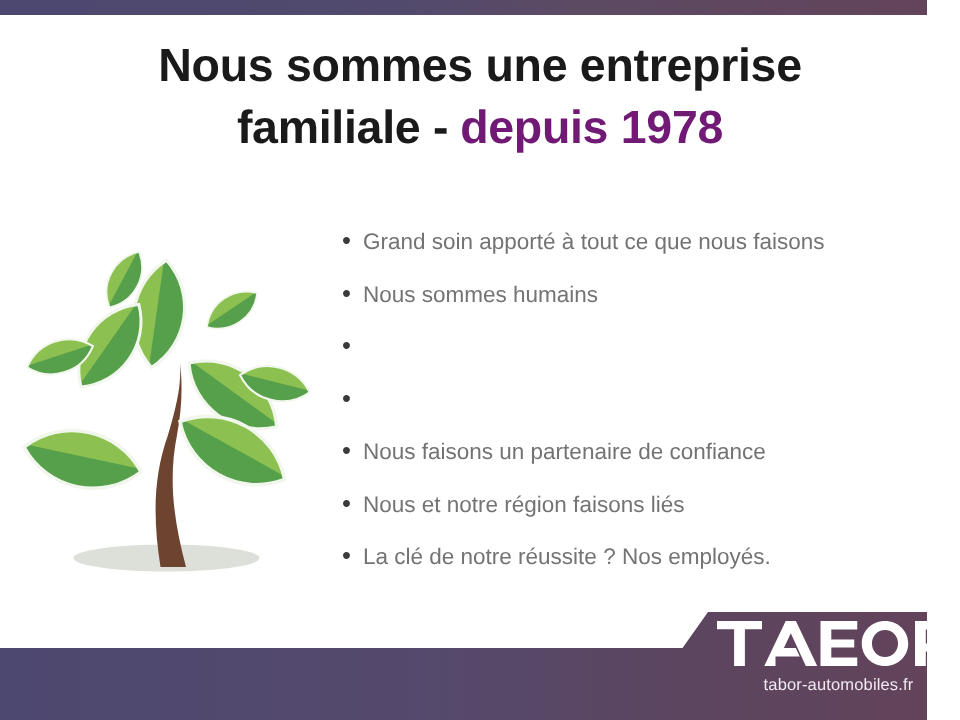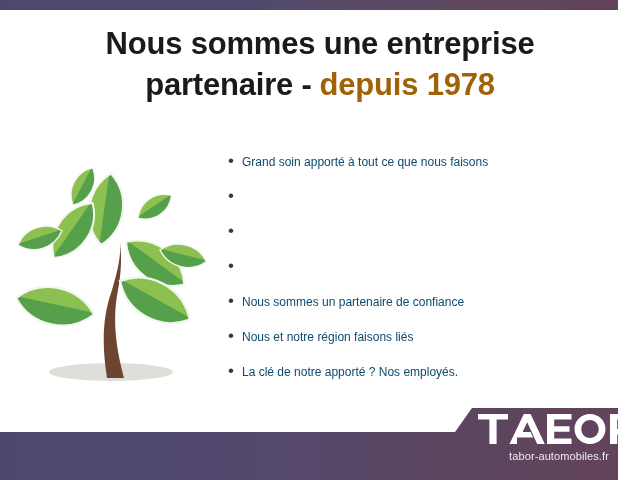--- a/index.html
+++ b/index.html
@@ -34,21 +34,21 @@
     top: 24px;
     width: 640px;
     text-align: center;
     font-size: 31px;
     font-weight: bold;
     line-height: 1.32;
     letter-spacing: -0.2px;
     color: #1a1a1a;
   }
   .headline .accent {
-    color: #a16207;
+    color: #701a75;
   }
   .headline .sep {
     display: inline-block;
     width: 8px;
   }
 
   
   .bullets {
     position: absolute;
     left: 228px;
@@ -61,22 +61,22 @@
     height: 35px;
   }
   .bullet-dot {
     width: 14px;
     flex: 0 0 14px;
     color: #3a3a3a;
     font-size: 17px;
     line-height: 1;
   }
   .bullet-text {
-    color: #0c4a6e;
-    font-size: 12px;
+    color: #737373;
+    font-size: 15px;
     line-height: 1;
     white-space: nowrap;
   }
 
   
   .tree {
     position: absolute;
     left: 8px;
     top: 150px;
     width: 212px;
@@ -113,21 +113,21 @@
 </head>
 <body>
 
 <div id="slide">
 
   <div class="top-bar"></div>
 
   <div class="headline">
     <div>Nous sommes une entreprise</div>
     <div>
-      <span>partenaire -</span><span class="sep"></span><span class="accent">depuis 1978</span>
+      <span>familiale -</span><span class="sep"></span><span class="accent">depuis 1978</span>
     </div>
   </div>
 
   <svg class="tree" viewBox="0 0 212 242">
     <defs>
 
       <clipPath id="leafClip">
         <path d="M0,0 C22,-26 62,-26 84,0 C62,26 22,26 0,0 Z"></path>
       </clipPath>
       <g id="leafShape">
@@ -181,38 +181,39 @@
     </g>
   </svg>
 
   <div class="bullets">
     <div class="bullet-row">
       <span class="bullet-dot">•</span>
       <span class="bullet-text">Grand soin apporté à tout ce que nous faisons</span>
     </div>
     <div class="bullet-row">
       <span class="bullet-dot">•</span>
-    </div>
-    <div class="bullet-row">
-      <span class="bullet-dot">•</span>
-    </div>
-    <div class="bullet-row">
-      <span class="bullet-dot">•</span>
-    </div>
-    <div class="bullet-row">
-      <span class="bullet-dot">•</span>
-      <span class="bullet-text">Nous sommes un partenaire de confiance</span>
+      <span class="bullet-text">Nous sommes humains</span>
+    </div>
+    <div class="bullet-row">
+      <span class="bullet-dot">•</span>
+    </div>
+    <div class="bullet-row">
+      <span class="bullet-dot">•</span>
+    </div>
+    <div class="bullet-row">
+      <span class="bullet-dot">•</span>
+      <span class="bullet-text">Nous faisons un partenaire de confiance</span>
     </div>
     <div class="bullet-row">
       <span class="bullet-dot">•</span>
       <span class="bullet-text">Nous et notre région faisons liés</span>
     </div>
     <div class="bullet-row">
       <span class="bullet-dot">•</span>
-      <span class="bullet-text">La clé de notre apporté ? Nos employés.</span>
+      <span class="bullet-text">La clé de notre réussite ? Nos employés.</span>
     </div>
   </div>
 
   <svg class="bottom-band" viewBox="0 0 640 82" preserveAspectRatio="none">
     <defs>
       <linearGradient id="bandGrad" x1="0" y1="0" x2="1" y2="0">
         <stop offset="0%" stop-color="#4d4870"></stop>
         <stop offset="45%" stop-color="#55496c"></stop>
         <stop offset="72%" stop-color="#5c455f"></stop>
         <stop offset="100%" stop-color="#63435a"></stop>

